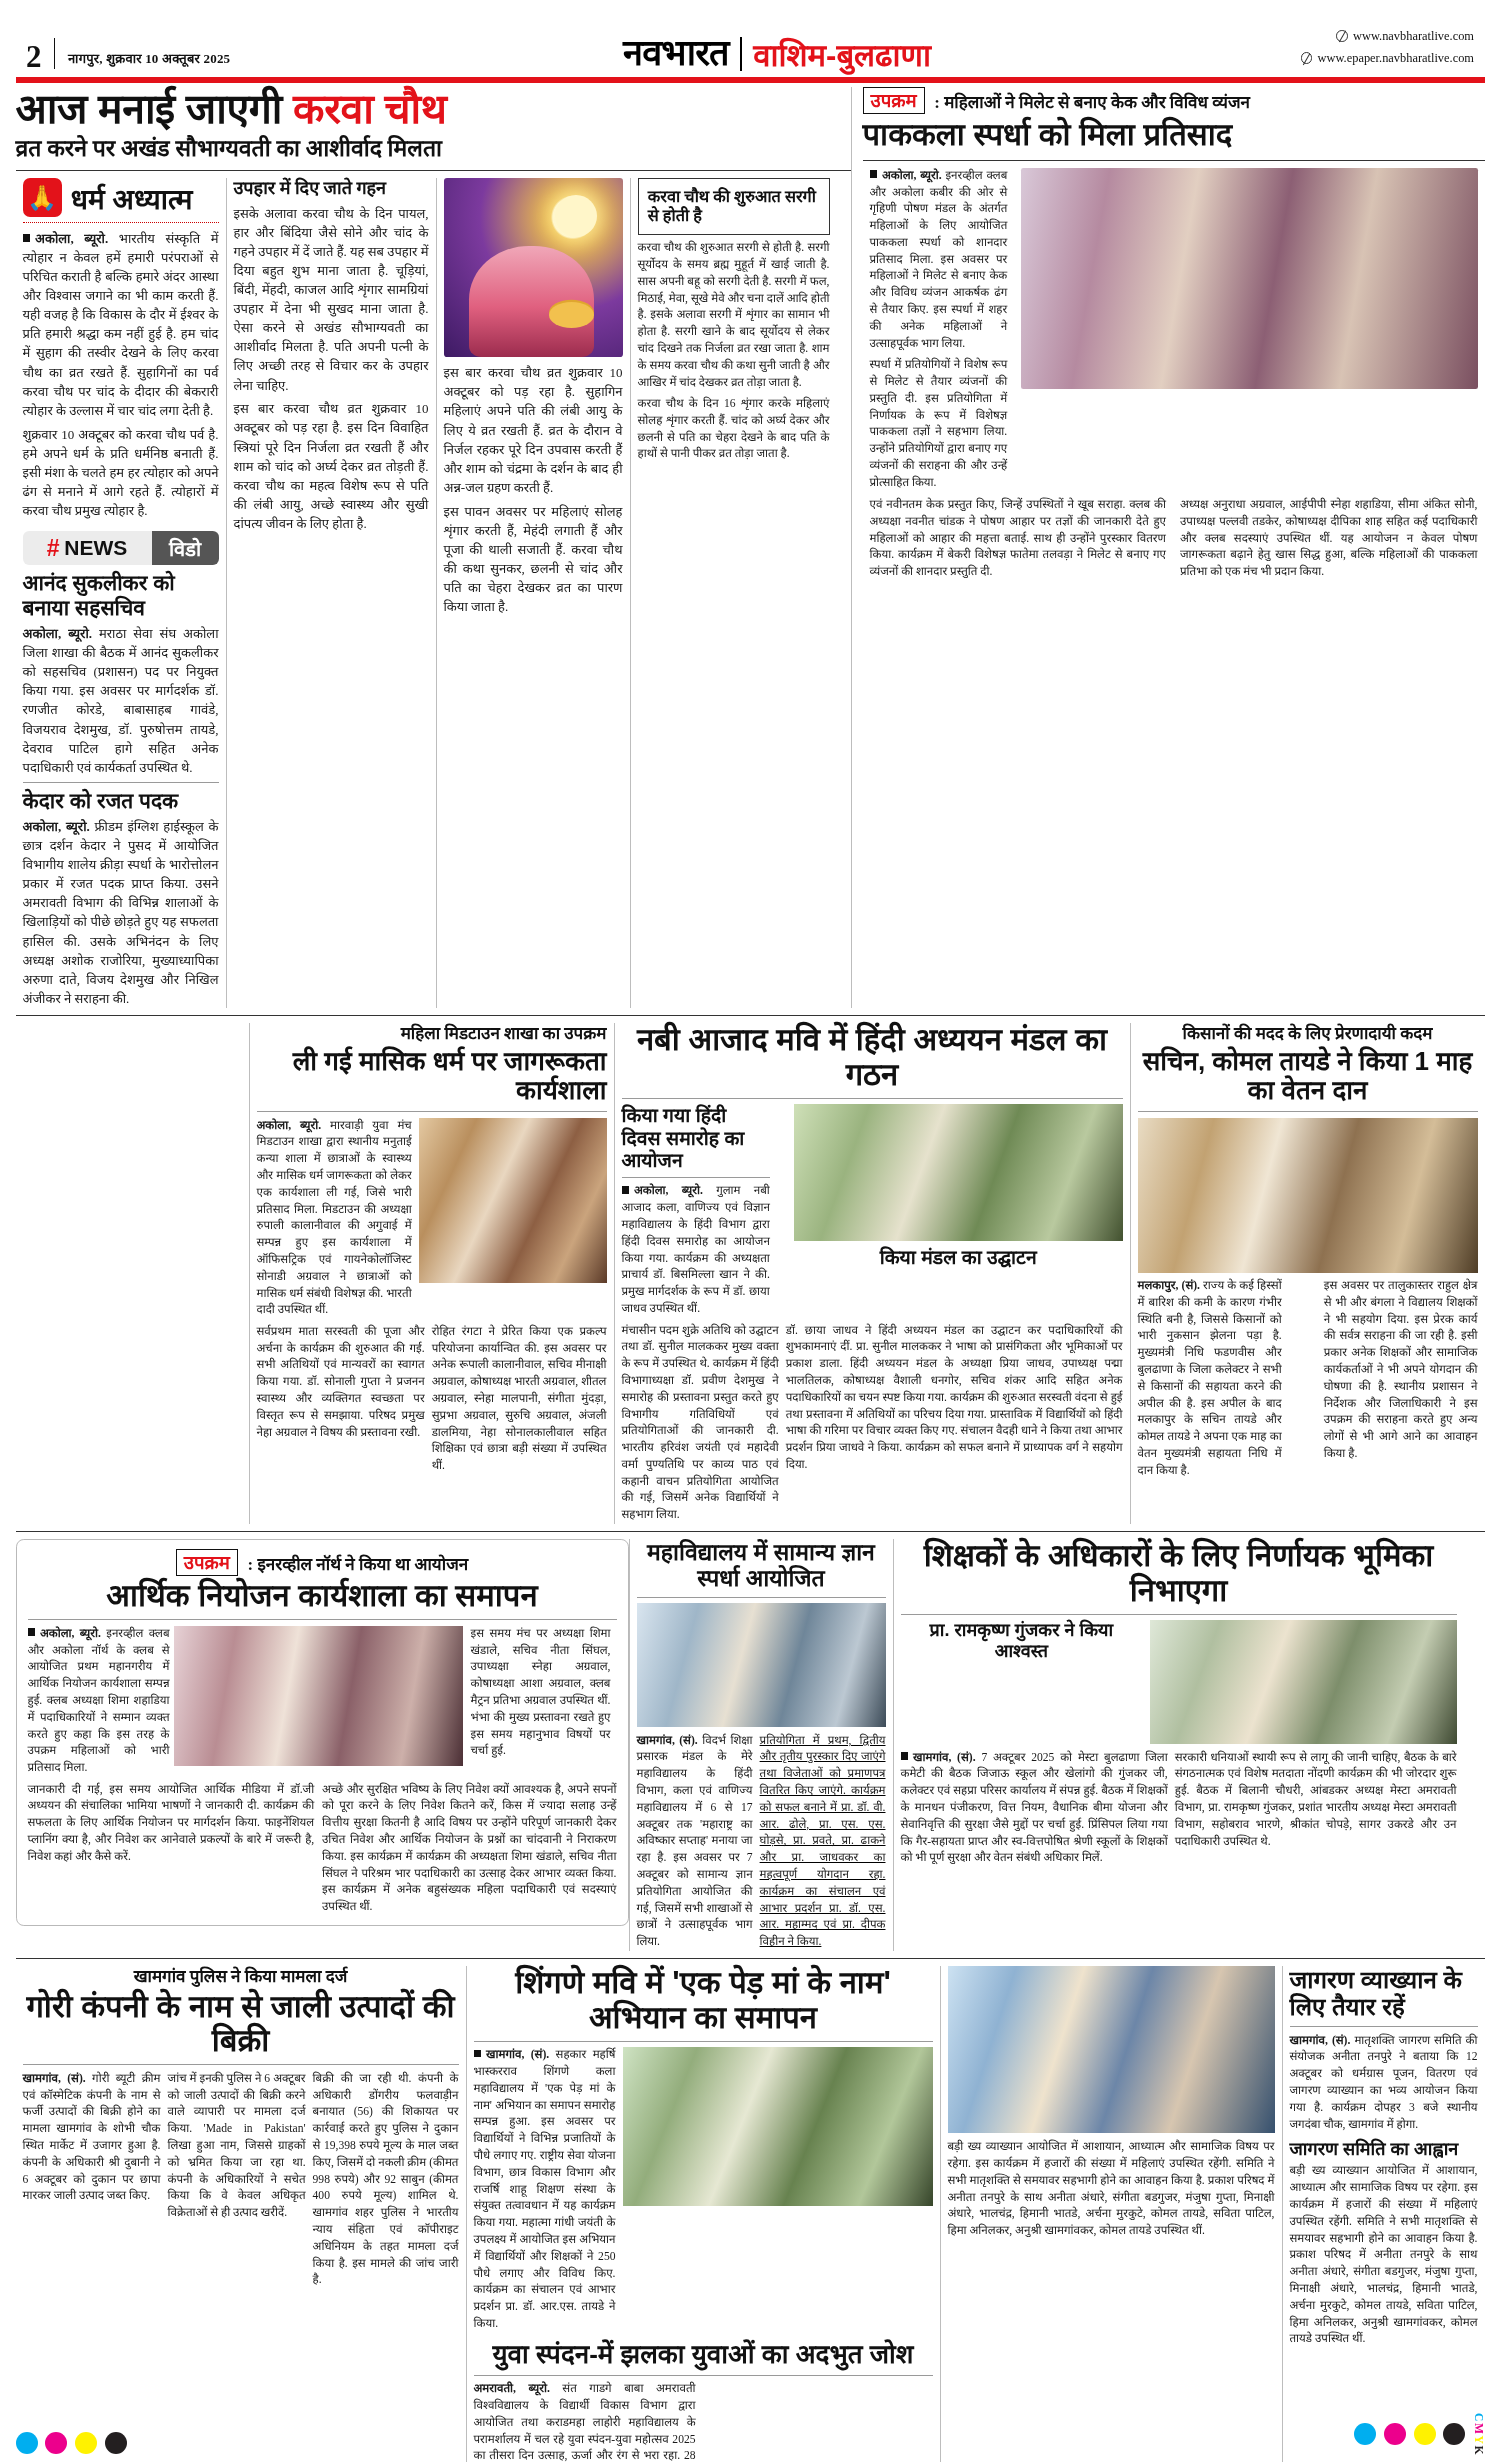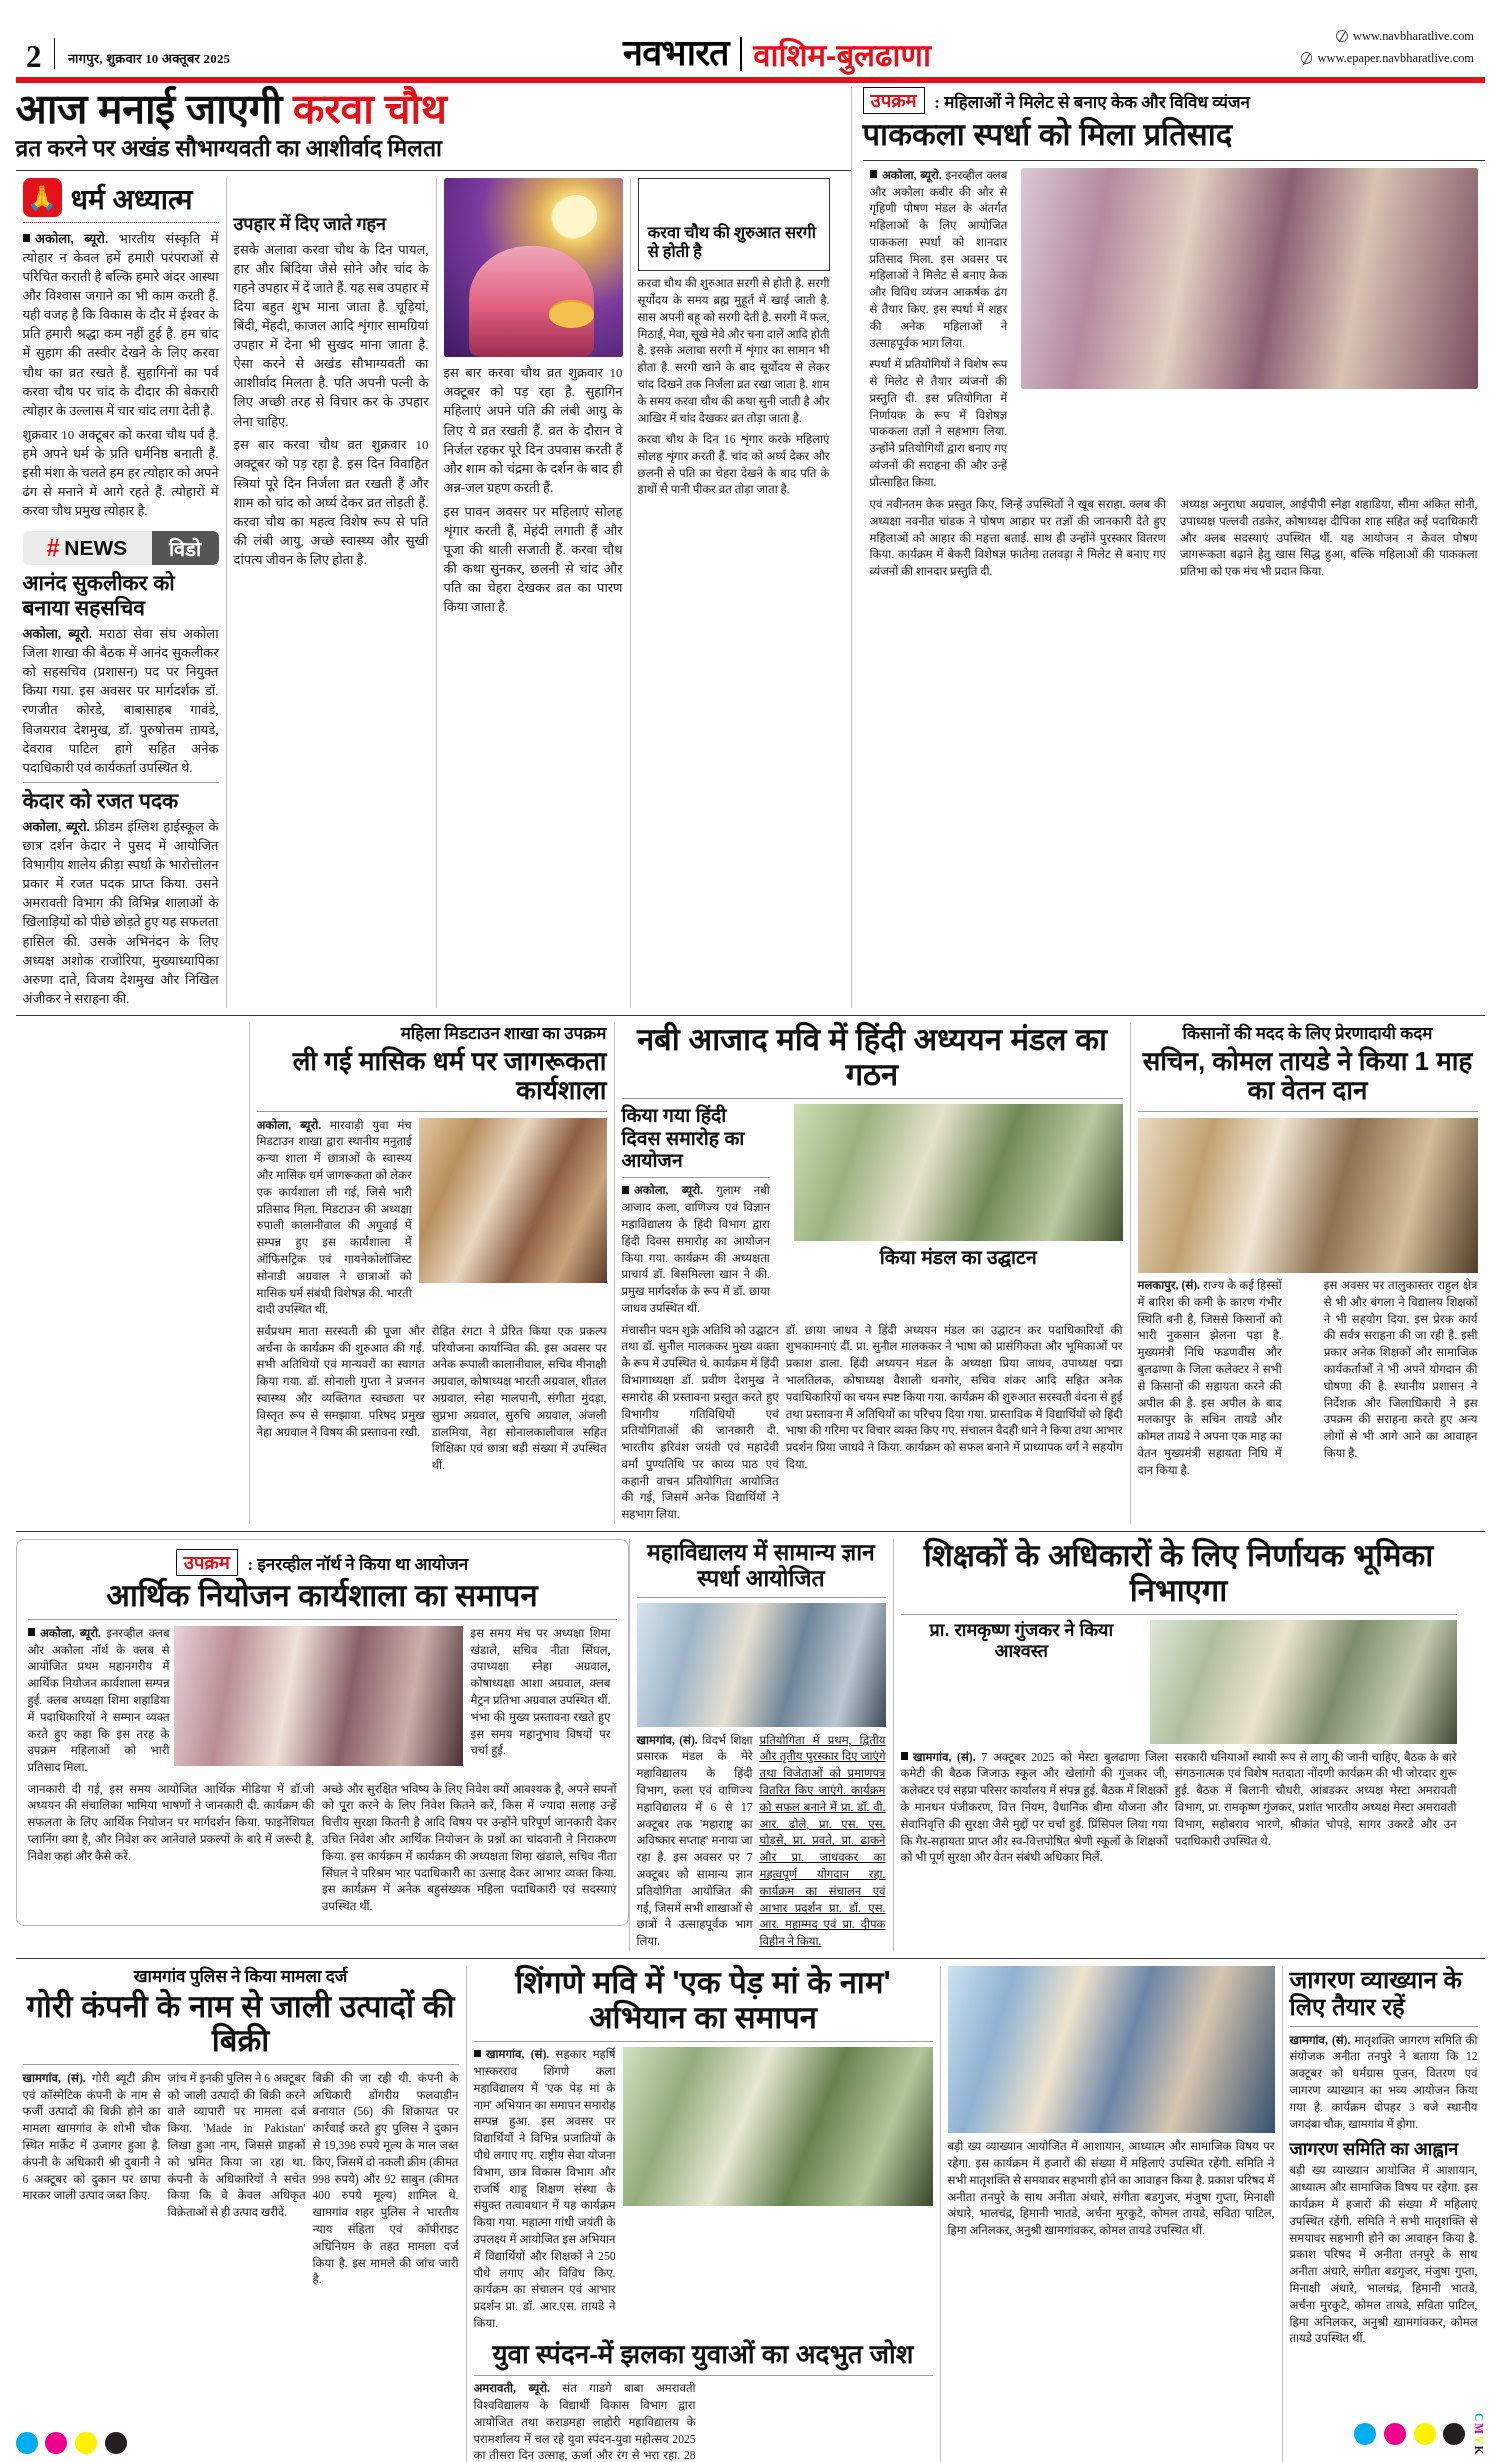--- a/index.html
+++ b/index.html
@@ -35,21 +35,21 @@
   .hrule { border-top:1.6px solid #333; margin:7px 0; }
   .hrule-thin { border-top:0.8px solid #9a9a9a; margin:5.4px 0; }
   .hrule-dot { border-top:1.6px dotted #c00; margin:5.4px 0; }
 
   
   .hl-xxl { font-size:41px; font-weight:900; line-height:1.1; color:#111; font-family:"Liberation Sans",sans-serif; letter-spacing:-0.4px;}
   .hl-xxl .red { color:#e3121a; }
   .hl-xl  { font-size:31px; font-weight:900; line-height:1.12; color:#111; font-family:"Liberation Sans",sans-serif;}
   .hl-l   { font-size:26px; font-weight:900; line-height:1.14; color:#111; font-family:"Liberation Sans",sans-serif;}
   .hl-m   { font-size:21px; font-weight:900; line-height:1.16; color:#111; font-family:"Liberation Sans",sans-serif;}
-  .hl-s   { font-size:18px; font-weight:700; line-height:1.2; color:#111;margin-top:36px;}
+  .hl-s   { font-size:18px; font-weight:700; line-height:1.2; color:#111;}
   .kicker { font-size:17px; font-weight:700; color:#111; line-height:1.25; }
   .subhl  { font-size:23px; font-weight:700; line-height:1.2; color:#111; }
   .body   { font-size:13px; line-height:1.47; text-align:justify; color:#1a1a1a; }
   .body.sm{ font-size:11.6px; line-height:1.45; }
   .body b { font-weight:700; }
   .sq { display:inline-block; width:7.8px; height:7.8px; background:#111; margin-right:4.7px; vertical-align:0.8px;}
 
   
   .badge-upkram {
     display:inline-block; background:#fff; color:#e3121a; font-weight:900;

